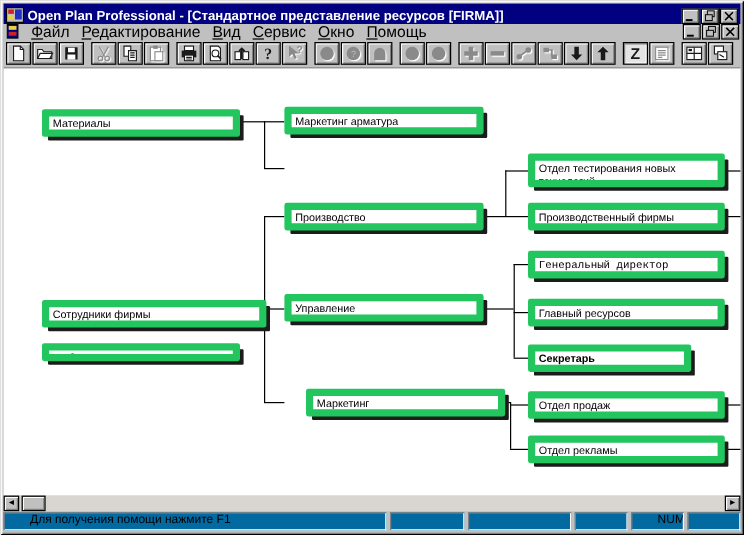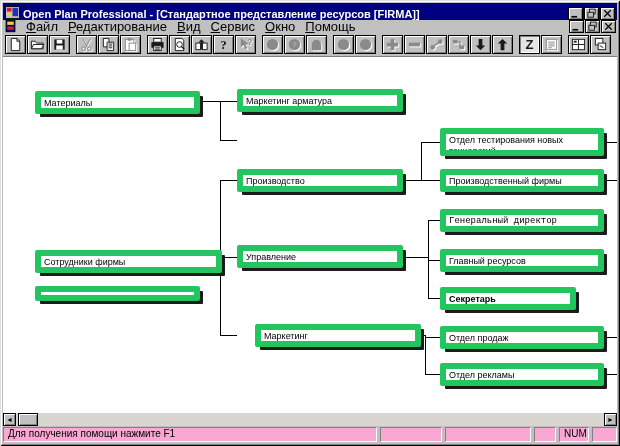--- a/index.html
+++ b/index.html
@@ -54,22 +54,22 @@
   .hscroll { position:relative; flex:0 0 13px; height:13px; background:#d9d6d2; margin-top:0; }
   .sbtn { position:absolute; top:0; width:13px; height:13px; background:#c0c0c0; border:1px solid #000;
           box-shadow: inset 1px 1px 0 #fff, inset -1px -1px 0 #808080;
           font-size:7px; line-height:11px; text-align:center; color:#000; }
   .sbtn.left { left:0; } .sbtn.right { right:0; }
   .sthumb { position:absolute; top:0; left:15px; width:20px; height:13px; background:#c0c0c0;
             border:1px solid #000; box-shadow: inset 1px 1px 0 #fff, inset -1px -1px 0 #808080; }
 
   
   .statusbar { flex:0 0 16px; height:16px; display:flex; gap:3px; padding:1px 0 0 0; }
-  .spanel { background:#f9a8d4; border:1px solid; border-color:#808080 #fff #fff #808080;
-            font-size:10px; line-height:12px; padding:0 4px; color:#000; white-space:nowrap;
+  .spanel { background:#0369a1; border:1px solid; border-color:#808080 #fff #fff #808080;
+            font-size:10px; line-height:12px; padding:0 21px; color:#000; white-space:nowrap;
             overflow:hidden; }
   .spanel.msg { flex:1; }
   .spanel.center { text-align:right; }
 </style>
 </head>
 <body>
 
 <div class="win">
 
   <div class="titlebar">

